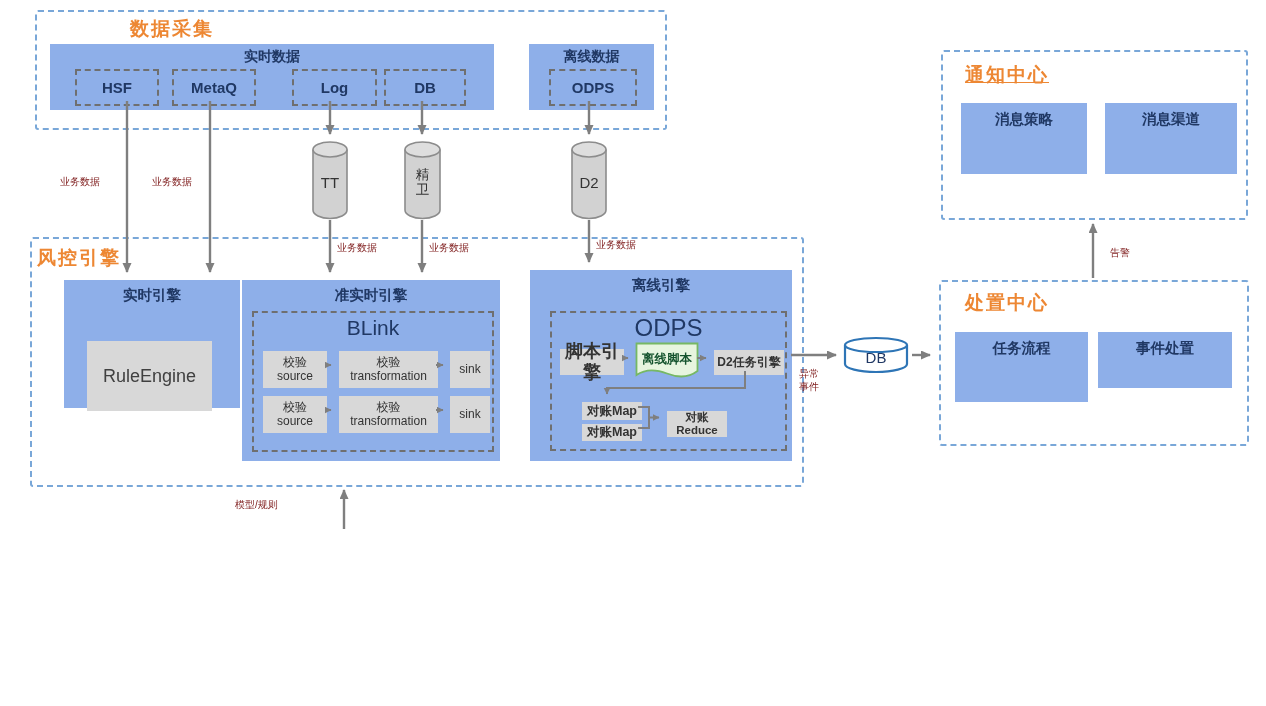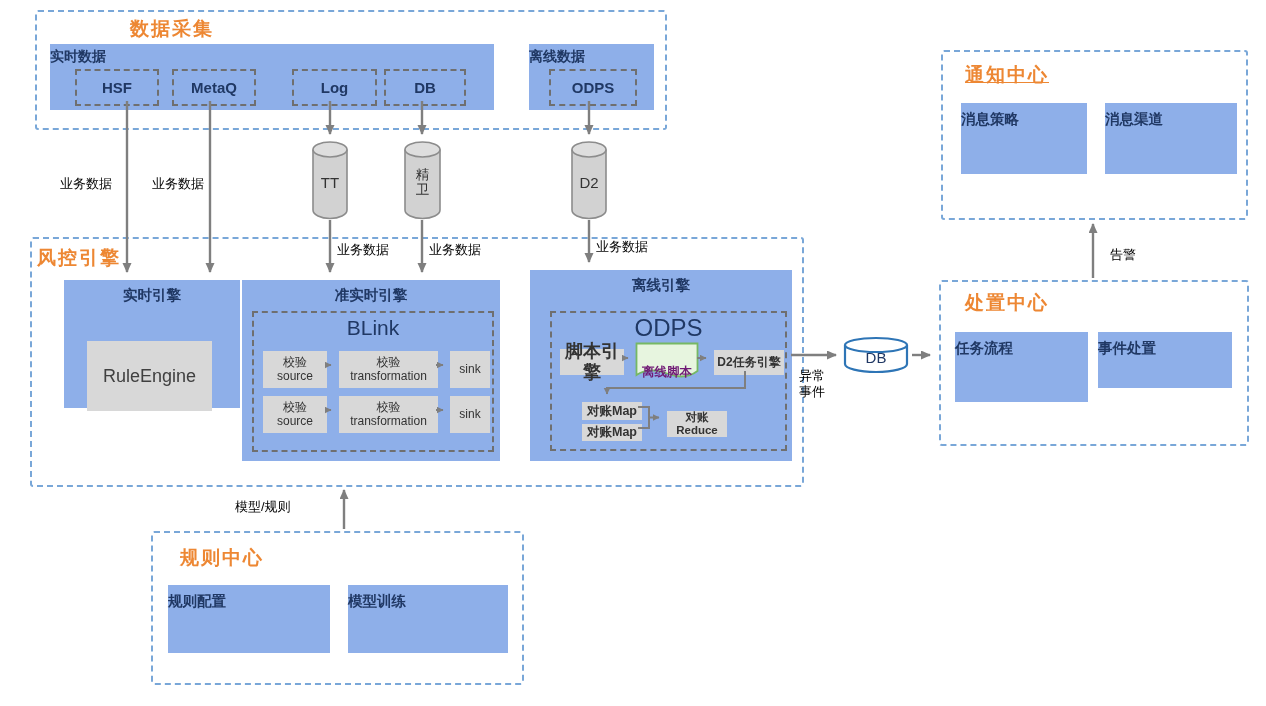--- a/index.html
+++ b/index.html
@@ -5,40 +5,40 @@
 <style>
   html,body { margin:0; padding:0; background:#ffffff; }
   body { font-family: "Liberation Sans", "DejaVu Sans", sans-serif; }
   .canvas { position:relative; width:1266px; height:706px; background:#ffffff; overflow:hidden; }
   .overlay { position:absolute; left:0; top:0; width:1266px; height:706px; pointer-events:none; z-index:5; }
 
   .frame { position:absolute; border:2px dashed #79A7D8; border-radius:3px; z-index:1; }
   .frame-title { position:absolute; font-size:19px; font-weight:bold; color:#ED8733; letter-spacing:2px; z-index:2; }
 
   .bluebox { position:absolute; background:#8EAFE9; z-index:2; }
-  .bluebox-title { padding-top:4px; font-size:14px; font-weight:600; color:#203864; }
+  .bluebox-title { text-align:center; padding-top:4px; font-size:14px; font-weight:600; color:#203864; }
   .dashed-node { position:absolute; border:2px dashed #6F6F6F; display:flex; align-items:center; justify-content:center; font-size:15px; font-weight:600; color:#203864; }
 
   .engine { position:absolute; background:#8EAFE9; z-index:2; }
   .engine-title { text-align:center; padding-top:6px; font-size:14.5px; font-weight:600; color:#203864; }
   .inner-dash { position:absolute; border:2px dashed #6F6F6F; }
   .fw-title { text-align:center; color:#203864; }
 
   .graybox { position:absolute; background:#D8D8D8; display:flex; align-items:center; justify-content:center; color:#333333; text-align:center; line-height:1.15; }
   .preline { white-space:pre-line; }
 
   .cyl { position:absolute; z-index:3; }
   .cyl svg { position:absolute; left:0; top:0; }
   .cyl-label { position:absolute; left:0; top:0; right:0; bottom:0; display:flex; align-items:center; justify-content:center; padding-top:5px; font-size:15px; color:#333333; white-space:pre-line; text-align:center; line-height:1.1; }
 
   .gdoc { position:absolute; }
   .gdoc svg { position:absolute; left:0; top:0; }
-  .gdoc-label { position:absolute; left:0; top:2px; right:0; height:30px; display:flex; align-items:center; justify-content:center; font-size:12.5px; font-weight:600; color:#701a75;margin-top:13px; }
-
-  .arrow-label { position:absolute; font-size:13px; color:#000000; white-space:pre-line; line-height:1.25; z-index:6; }
+  .gdoc-label { position:absolute; left:0; top:2px; right:0; height:30px; display:flex; align-items:center; justify-content:center; font-size:12.5px; font-weight:600; color:#14532d; }
+
+  .arrow-label { position:absolute; font-size:10px; color:#7f1d1d; white-space:pre-line; line-height:1.25; z-index:6; }
 </style>
 </head>
 <body>
 
 <div class="canvas">
 
   <svg class="overlay" viewBox="0 0 1266 706">
     <defs>
       <marker id="ahb" markerUnits="userSpaceOnUse" markerWidth="11" markerHeight="10" refX="9" refY="4.5" orient="auto">
         <path d="M0 0 L10 4.5 L0 9 Z" fill="#7F7F7F"></path>
@@ -188,24 +188,15 @@
     <div class="frame-title" style="left:22px;top:10px;text-decoration:underline;">通知中心</div>
     <div class="bluebox" style="left:18px;top:51px;width:126px;height:71px;">
       <div class="bluebox-title" style="padding-top:7px;font-size:14.5px;">消息策略</div>
     </div>
     <div class="bluebox" style="left:162px;top:51px;width:132px;height:71px;">
       <div class="bluebox-title" style="padding-top:7px;font-size:14.5px;">消息渠道</div>
     </div>
   </div>
   <div class="arrow-label" style="left:1110px;top:247px;">告警</div>
 
-  <div class="frame" style="left:151px;top:531px;width:369px;height:150px;">
-    <div class="frame-title" style="left:27px;top:12px;">规则中心</div>
-    <div class="bluebox" style="left:15px;top:52px;width:162px;height:68px;">
-      <div class="bluebox-title" style="padding-top:7px;font-size:14.5px;">规则配置</div>
-    </div>
-    <div class="bluebox" style="left:195px;top:52px;width:160px;height:68px;">
-      <div class="bluebox-title" style="padding-top:7px;font-size:14.5px;">模型训练</div>
-    </div>
-  </div>
   <div class="arrow-label" style="left:235px;top:499px;">模型/规则</div>
 
 </div>
 
 </body></html>

